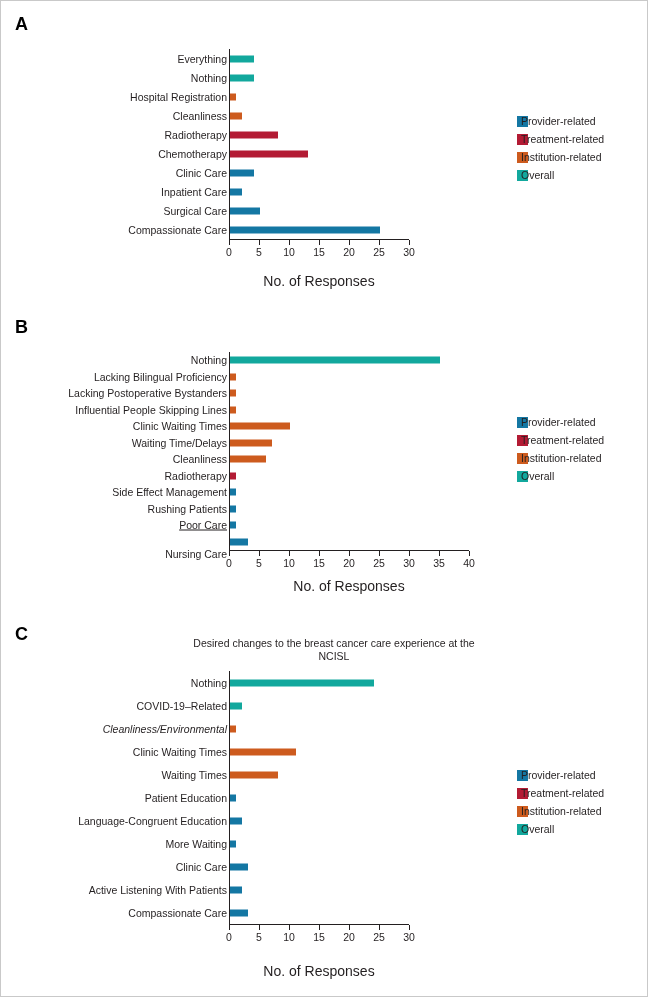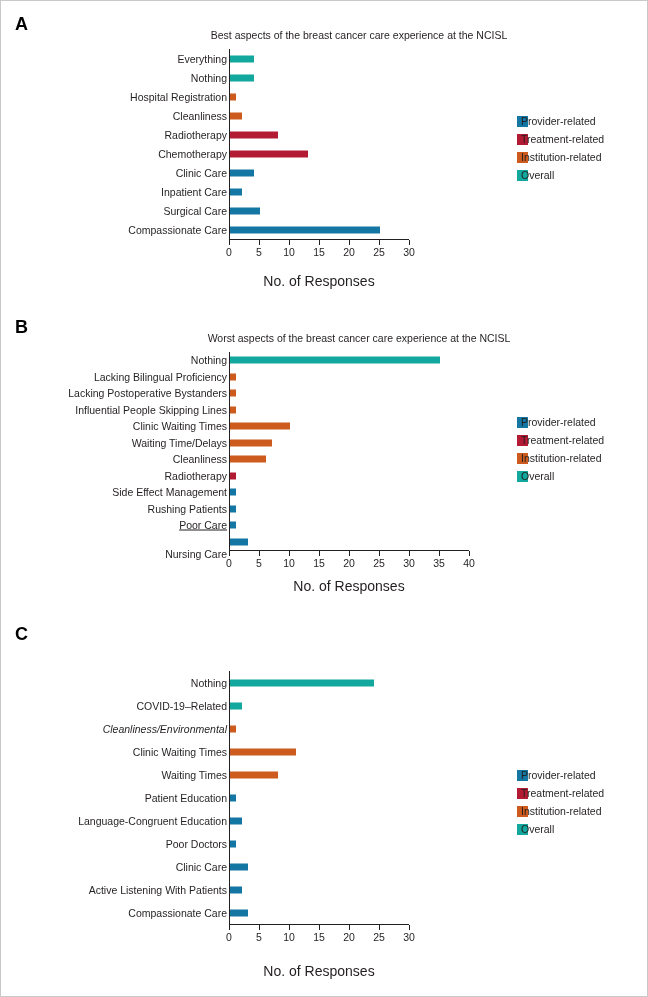--- a/index.html
+++ b/index.html
@@ -126,21 +126,20 @@
     color: #231f20;
   }
 </style>
 </head>
 <body>
 
 <div id="figure">
 
   <div class="panel" style="top:0px;height:305px;">
     <div class="panel-letter" style="top:14px;">A</div>
-    <div class="chart-title" style="left:148px;top:28px;width:420px;">Best aspects of the breast cancer care experience at the NCISL</div>
     <div class="plot" style="left:0px;top:48px;">
       <div class="cat-labels" id="catsA" style="width:226px;height:190px;">
           <div class="cat-label" style="top: 9.5px;">Everything</div>
           <div class="cat-label" style="top: 28.5px;">Nothing</div>
           <div class="cat-label" style="top: 47.5px;">Hospital Registration</div>
           <div class="cat-label" style="top: 66.5px;">Cleanliness</div>
           <div class="cat-label" style="top: 85.5px;">Radiotherapy</div>
           <div class="cat-label" style="top: 104.5px;">Chemotherapy</div>
           <div class="cat-label" style="top: 123.5px;">Clinic Care</div>
           <div class="cat-label" style="top: 142.5px;">Inpatient Care</div>
@@ -192,21 +191,20 @@
         </div>
         <div class="legend-row">
           <span class="legend-swatch" style="background: rgb(18, 168, 157);"></span>
           <span class="legend-text">Overall</span>
         </div>
       </div>
   </div>
 
   <div class="panel" style="top:305px;height:305px;">
     <div class="panel-letter" style="top:12px;">B</div>
-    <div class="chart-title" style="left:148px;top:26px;width:420px;">Worst aspects of the breast cancer care experience at the NCISL</div>
     <div class="plot" style="left:0px;top:46px;">
       <div class="cat-labels" id="catsB" style="width:226px;height:198px;">
           <div class="cat-label" style="top: 8.25px;">Nothing</div>
           <div class="cat-label" style="top: 24.75px;">Lacking Bilingual Proficiency</div>
           <div class="cat-label" style="top: 41.25px;">Lacking Postoperative Bystanders</div>
           <div class="cat-label" style="top: 57.75px;">Influential People Skipping Lines</div>
           <div class="cat-label" style="top: 74.25px;">Clinic Waiting Times</div>
           <div class="cat-label" style="top: 90.75px;">Waiting Time/Delays</div>
           <div class="cat-label" style="top: 107.25px;">Cleanliness</div>
           <div class="cat-label" style="top: 123.75px;">Radiotherapy</div>
@@ -266,30 +264,31 @@
         </div>
         <div class="legend-row">
           <span class="legend-swatch" style="background: rgb(18, 168, 157);"></span>
           <span class="legend-text">Overall</span>
         </div>
       </div>
   </div>
 
   <div class="panel" style="top:610px;height:387px;">
     <div class="panel-letter" style="top:14px;">C</div>
+    <div class="chart-title" style="left:188px;top:26px;width:290px;">Desired changes to the breast cancer care experience at the NCISL</div>
     <div class="plot" style="left:0px;top:60px;">
       <div class="cat-labels" id="catsC" style="width:226px;height:253px;">
           <div class="cat-label" style="top: 11.5px;">Nothing</div>
           <div class="cat-label" style="top: 34.5px;">COVID-19–Related</div>
           <div class="cat-label" style="top: 57.5px; font-style: italic;">Cleanliness/Environmental</div>
           <div class="cat-label" style="top: 80.5px;">Clinic Waiting Times</div>
           <div class="cat-label" style="top: 103.5px;">Waiting Times</div>
           <div class="cat-label" style="top: 126.5px;">Patient Education</div>
           <div class="cat-label" style="top: 149.5px;">Language-Congruent Education</div>
-          <div class="cat-label" style="top: 172.5px;">Poor Doctors</div>
+          <div class="cat-label" style="top: 172.5px;">More Waiting</div>
           <div class="cat-label" style="top: 195.5px;">Clinic Care</div>
           <div class="cat-label" style="top: 218.5px;">Active Listening With Patients</div>
           <div class="cat-label" style="top: 241.5px;">Compassionate Care</div>
         </div>
       <div class="axis-area" id="axC" style="left:228px;width:180px;height:253px;">
           <div class="yaxis-line" style="height: 253px;"></div>
           <div class="xaxis-line" style="top: 253px; width: 180px;"></div>
           <div class="tick" style="left: 0px; top: 254px;"></div>
           <div class="tick-label" style="left: 0px; top: 261px;">0</div>
           <div class="tick" style="left: 30px; top: 254px;"></div>

